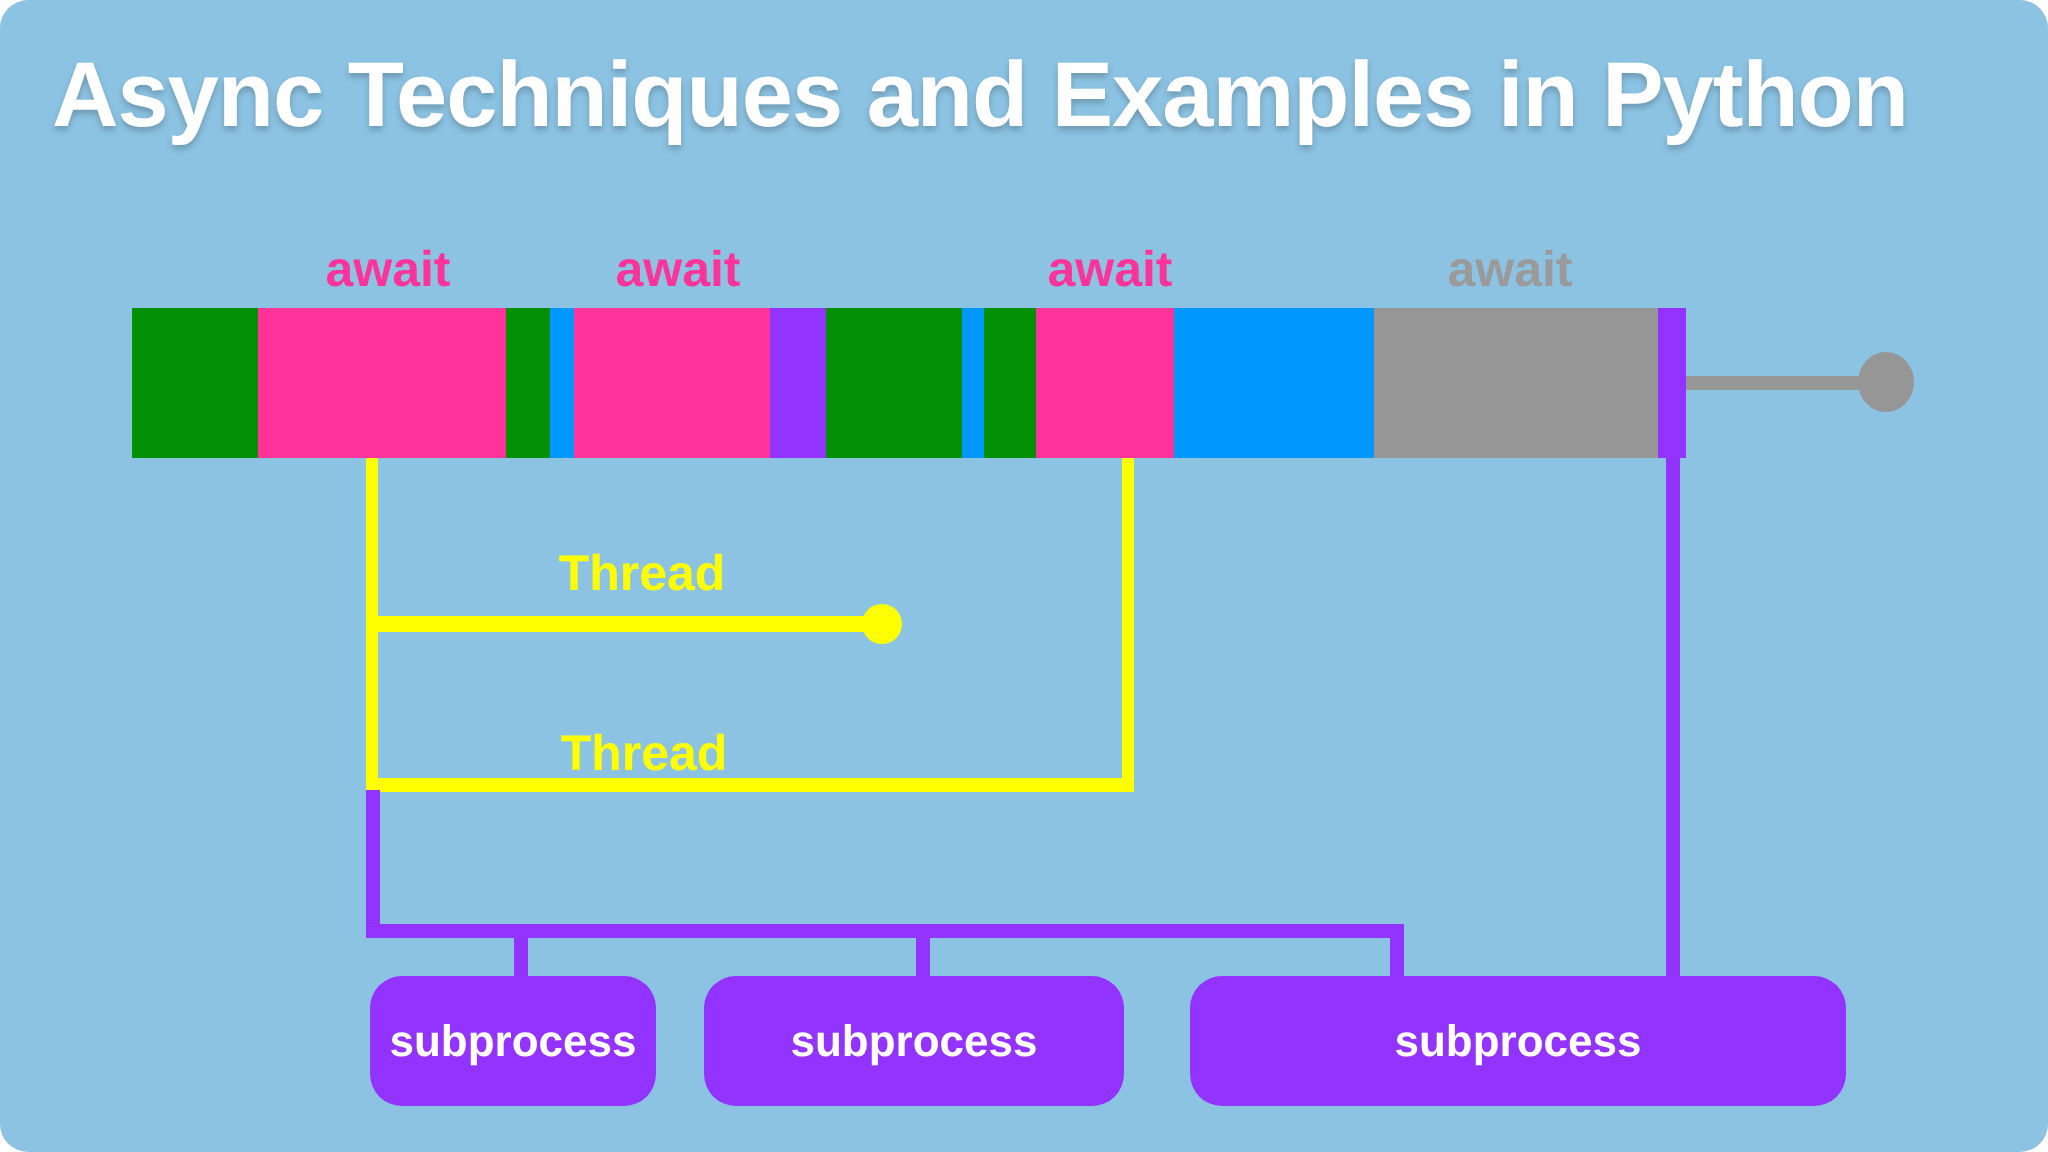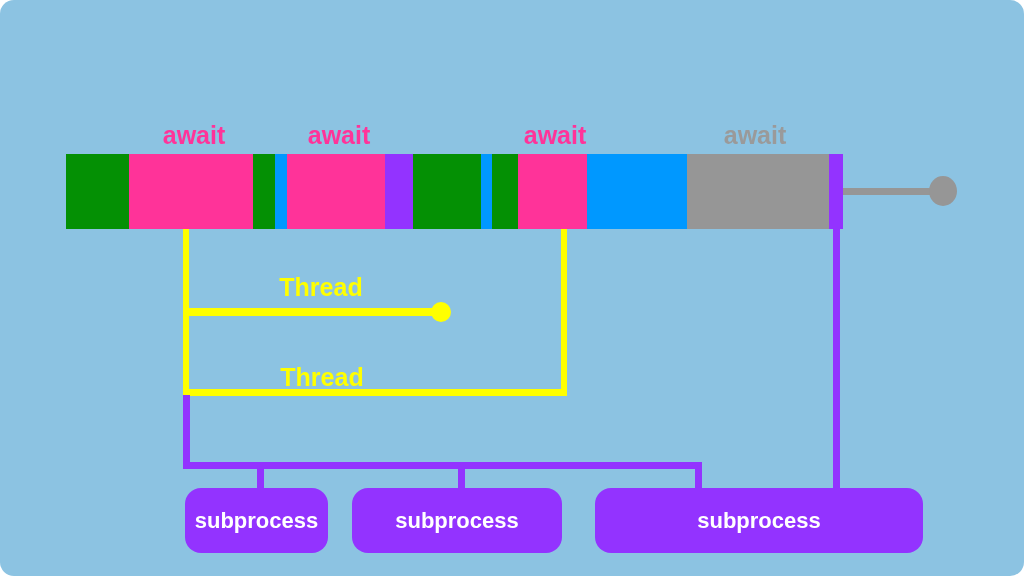--- a/index.html
+++ b/index.html
@@ -52,20 +52,21 @@
     justify-content: center;
   }
   .pbox span {
     font-weight: bold;
   }
 </style>
 </head>
 <body>
 
 <div id="slide">
+  <div id="slide-title">Async Techniques and Examples in Python</div>
   <div id="diagram">
       <div class="rect" style="left: 66px; top: 142px; width: 63px; height: 75px; background: rgb(4, 144, 4);"></div>
       <div class="rect" style="left: 129px; top: 142px; width: 124px; height: 75px; background: rgb(255, 51, 153);"></div>
       <div class="rect" style="left: 253px; top: 142px; width: 22px; height: 75px; background: rgb(4, 144, 4);"></div>
       <div class="rect" style="left: 275px; top: 142px; width: 12px; height: 75px; background: rgb(0, 152, 255);"></div>
       <div class="rect" style="left: 287px; top: 142px; width: 98px; height: 75px; background: rgb(255, 51, 153);"></div>
       <div class="rect" style="left: 385px; top: 142px; width: 28px; height: 75px; background: rgb(147, 51, 255);"></div>
       <div class="rect" style="left: 413px; top: 142px; width: 68px; height: 75px; background: rgb(4, 144, 4);"></div>
       <div class="rect" style="left: 481px; top: 142px; width: 11px; height: 75px; background: rgb(0, 152, 255);"></div>
       <div class="rect" style="left: 492px; top: 142px; width: 26px; height: 75px; background: rgb(4, 144, 4);"></div>

